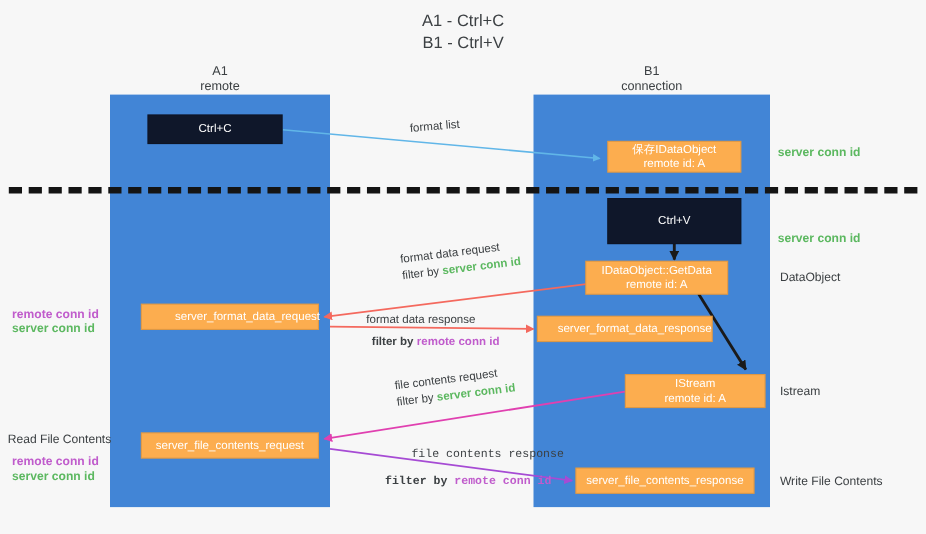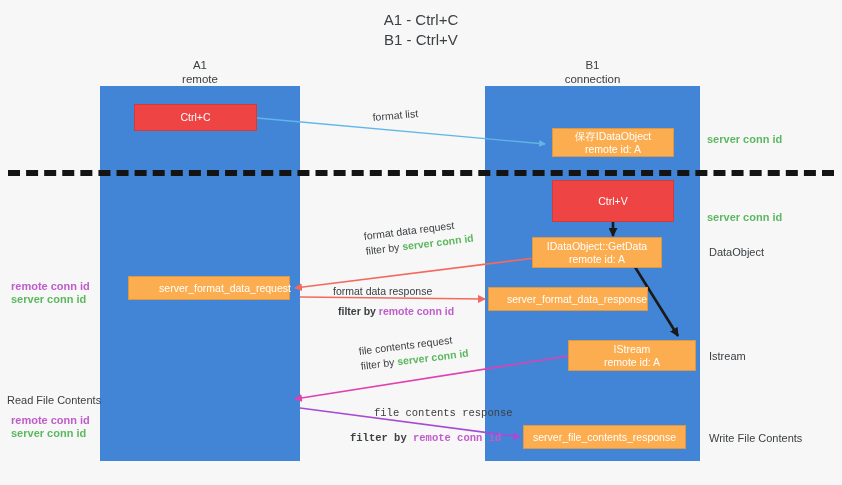--- a/index.html
+++ b/index.html
@@ -47,21 +47,21 @@
     display: flex;
     flex-direction: column;
     align-items: center;
     justify-content: center;
     text-align: center;
     color: #ffffff;
     font-size: 10.5px;
     line-height: 13px;
     border: 1px solid rgba(0,0,0,0.12);
   }
-  .box.green { background: #ef4444; }
+  .box.green { background: #0f172a; }
   .box.orange { background: #fcad4f; }
   .box .ln { display: block; white-space: nowrap; }
 
   
   .dashed {
     left: 8px; top: 170px; width: 826px; height: 0;
     border-top: 6px dashed #141414;
   }
 
   
@@ -173,20 +173,23 @@
   </div>
 
   <div class="abs box orange" style="left:128px; top:276px; width:162px; height:24px;padding-left:32px;">
     <span class="ln">server_format_data_request</span>
   </div>
 
   <div class="abs box orange" style="left:488px; top:287px; width:160px; height:24px;padding-left:18px;">
     <span class="ln">server_format_data_response</span>
   </div>
 
+  <div class="abs box orange" style="left:128px; top:393px; width:162px; height:24px;">
+    <span class="ln">server_file_contents_request</span>
+  </div>
 
   <div class="abs box orange" style="left:523px; top:425px; width:163px; height:24px;">
     <span class="ln">server_file_contents_response</span>
   </div>
 
   <div class="abs annot" style="left:372px; top:110px; transform:rotate(-5deg); transform-origin:left top;">
     <div>format list</div>
   </div>
 
   <div class="abs annot" style="left:363px; top:229px; transform:rotate(-7deg); transform-origin:left top;">

